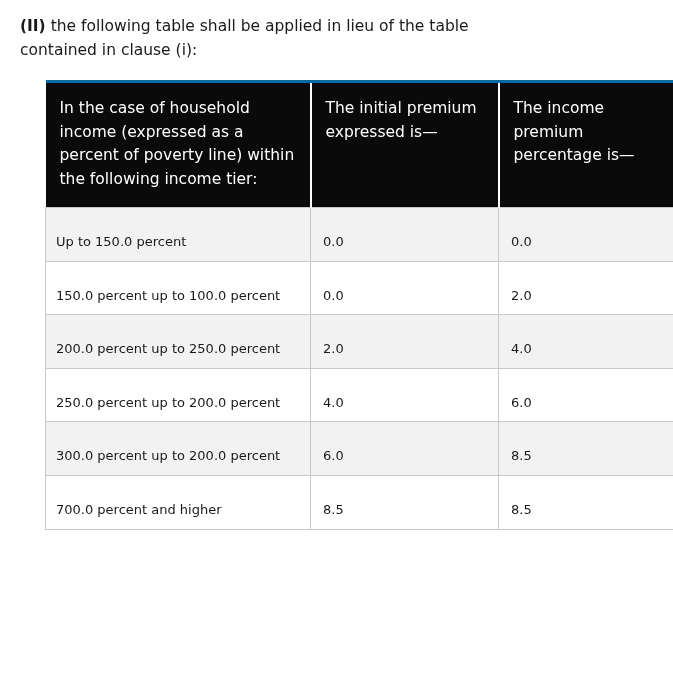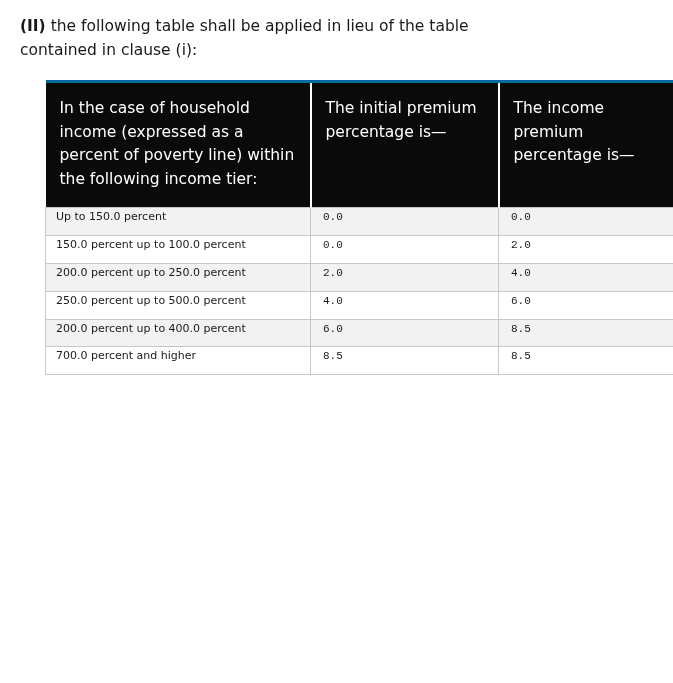--- a/index.html
+++ b/index.html
@@ -48,34 +48,33 @@
     font-weight: normal;
     font-size: 15.5px;
     line-height: 1.52;
     padding: 14px 14px 16px 14px;
     border-right: 2px solid #ffffff;
   }
   thead th:last-child {
     border-right: none;
   }
   tbody td {
-    font-size: 11px;
+    font-size: 13px;
     line-height: 1.35;
-    padding: 2px 12px 10px 10px;
+    padding: 25px 12px 10px 10px;
     vertical-align: middle;
     border: 1px solid #c8c8c8;
     background: #ffffff;
     color: #1a1a1a;
   }
   tbody tr.alt td {
     background: #f2f2f2;
   }
   tbody td.cell-num {
     padding-left: 12px;
-    font-family: Liberation Mono, monospace;
   }
   tbody tr td:first-child {
     border-left: 1px solid #c8c8c8;
   }
   tbody tr:last-child td {
     border-bottom: 1px solid #c8c8c8;
   }
 </style>
 </head>
 <body>
@@ -86,47 +85,47 @@
 
   <table class="premium-table">
     <colgroup>
       <col class="c1">
       <col class="c2">
       <col class="c3">
     </colgroup>
     <thead>
       <tr>
         <th>In the case of household income (expressed as a percent of poverty line) within the following income tier:</th>
-        <th>The initial premium percentage is—</th>
+        <th>The initial premium expressed is—</th>
         <th>The income premium percentage is—</th>
       </tr>
     </thead>
     <tbody>
       <tr class="alt">
         <td>Up to 150.0 percent</td>
         <td class="cell-num">0.0</td>
         <td class="cell-num">0.0</td>
       </tr>
       <tr>
         <td>150.0 percent up to 100.0 percent</td>
         <td class="cell-num">0.0</td>
         <td class="cell-num">2.0</td>
       </tr>
       <tr class="alt">
         <td>200.0 percent up to 250.0 percent</td>
         <td class="cell-num">2.0</td>
         <td class="cell-num">4.0</td>
       </tr>
       <tr>
-        <td>250.0 percent up to 500.0 percent</td>
+        <td>250.0 percent up to 200.0 percent</td>
         <td class="cell-num">4.0</td>
         <td class="cell-num">6.0</td>
       </tr>
       <tr class="alt">
-        <td>200.0 percent up to 400.0 percent</td>
+        <td>300.0 percent up to 200.0 percent</td>
         <td class="cell-num">6.0</td>
         <td class="cell-num">8.5</td>
       </tr>
       <tr>
         <td>700.0 percent and higher</td>
         <td class="cell-num">8.5</td>
         <td class="cell-num">8.5</td>
       </tr>
     </tbody>
   </table>

